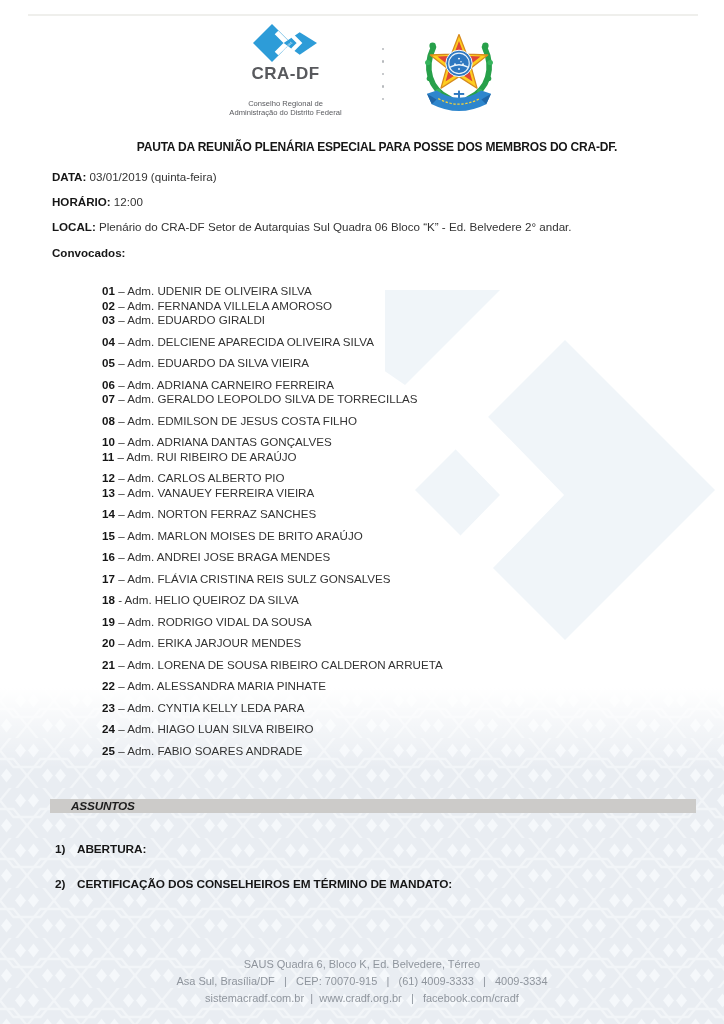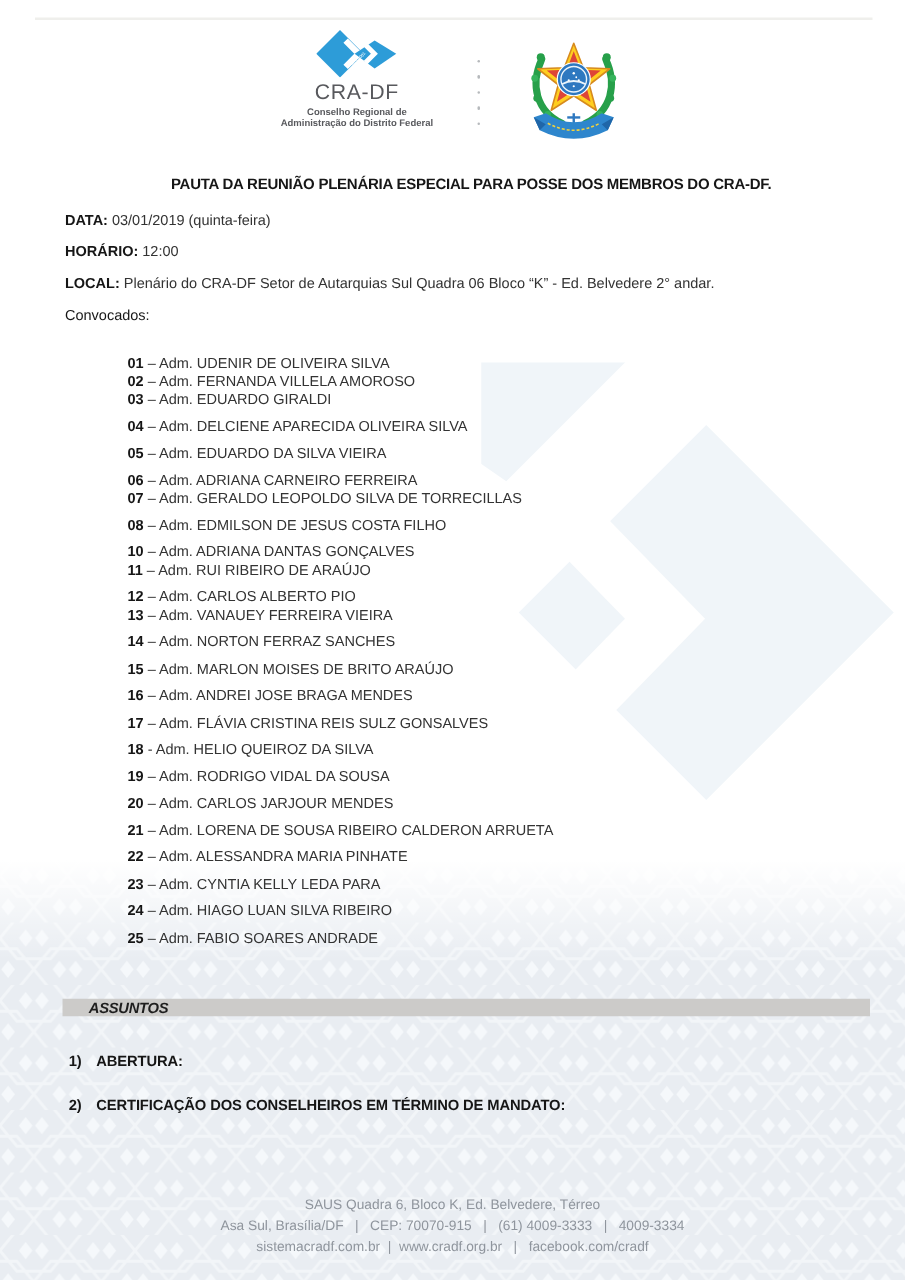--- a/index.html
+++ b/index.html
@@ -10,35 +10,35 @@
   
   .hex-pattern-layer{position:absolute;left:0;top:688px;width:724px;height:336px;z-index:0;}
   .pattern-fade{position:absolute;left:0;top:688px;width:724px;height:80px;z-index:1;
     background:linear-gradient(#ffffff,rgba(255,255,255,0));}
   .watermark-layer{position:absolute;left:385px;top:290px;width:339px;height:370px;z-index:0;}
   .top-rule{position:absolute;left:28px;top:14px;width:670px;height:2px;background:#efefec;z-index:2;}
   
   .header{position:absolute;left:0;top:24px;width:724px;height:92px;z-index:2;}
   .logo-block{position:absolute;left:198px;top:0;width:175px;text-align:center;}
   .logo-symbol{display:block;margin:0 auto;}
-  .logo-acronym{font-size:17px;font-weight:normal;color:#58595d;letter-spacing:.5px;margin-top:2px;}
-  .logo-org{font-size:7.6px;color:#595a5e;line-height:8.6px;margin-top:2px;font-weight:bold;}
+  .logo-acronym{font-size:17px;font-weight:bold;color:#58595d;letter-spacing:.5px;margin-top:2px;}
+  .logo-org{font-size:7.6px;color:#595a5e;line-height:8.6px;margin-top:16px;}
   .dots-sep{position:absolute;left:381px;top:24px;width:4px;height:52px;display:flex;
     flex-direction:column;justify-content:space-between;align-items:center;}
   .dots-sep i{width:2.4px;height:2.4px;border-radius:50%;background:#b6b9bc;}
   .coat{position:absolute;left:419px;top:1px;}
   
   .doc-title{position:absolute;left:57px;top:140px;width:640px;text-align:center;z-index:2;
     font-size:12px;font-weight:bold;color:#161616;letter-spacing:-0.2px;}
   .meta-fields{position:absolute;left:52px;top:170px;width:640px;z-index:2;}
   .field{margin:0;height:25px;font-size:11.6px;}
   .field-label{font-weight:bold;color:#161616;}
   .field-value{color:#333;}
   .convocados-label{position:absolute;left:52px;top:246px;z-index:2;
-    font-size:11.6px;font-weight:normal;color:#161616;}
+    font-size:11.6px;font-weight:bold;color:#161616;}
   .conv-list{position:absolute;left:58px;top:284px;width:620px;z-index:2;}
   .conv-group{margin:0 0 7px 0;}
   .conv-item{margin:0;font-size:11.6px;line-height:14.5px;color:#333;white-space:pre;}
   .conv-num{font-weight:bold;color:#161616;margin-left:44px;}
   
   .assuntos-bar{position:absolute;left:50px;top:799px;width:646px;height:14px;z-index:2;
     background:#cccbc9;display:flex;align-items:center;}
   .assuntos-text{font-size:11.8px;font-weight:bold;font-style:italic;color:#1e1e1e;
     padding-left:21px;letter-spacing:-0.2px;}
   .agenda{position:absolute;left:55px;top:842px;width:640px;z-index:2;}
@@ -196,21 +196,21 @@
       <div class="conv-group">
         <p class="conv-item"><span class="conv-num">17</span> – <span class="conv-name">Adm. FLÁVIA CRISTINA REIS SULZ GONSALVES</span></p>
       </div>
       <div class="conv-group">
         <p class="conv-item"><span class="conv-num">18</span> - <span class="conv-name">Adm. HELIO QUEIROZ DA SILVA</span></p>
       </div>
       <div class="conv-group">
         <p class="conv-item"><span class="conv-num">19</span> – <span class="conv-name">Adm. RODRIGO VIDAL DA SOUSA</span></p>
       </div>
       <div class="conv-group">
-        <p class="conv-item"><span class="conv-num">20</span> – <span class="conv-name">Adm. CARLOS JARJOUR MENDES</span></p>
+        <p class="conv-item"><span class="conv-num">20</span> – <span class="conv-name">Adm. ERIKA JARJOUR MENDES</span></p>
       </div>
       <div class="conv-group">
         <p class="conv-item"><span class="conv-num">21</span> – <span class="conv-name">Adm. LORENA DE SOUSA RIBEIRO CALDERON ARRUETA</span></p>
       </div>
       <div class="conv-group">
         <p class="conv-item"><span class="conv-num">22</span> – <span class="conv-name">Adm. ALESSANDRA MARIA PINHATE</span></p>
       </div>
       <div class="conv-group">
         <p class="conv-item"><span class="conv-num">23</span> – <span class="conv-name">Adm. CYNTIA KELLY LEDA PARA</span></p>
       </div>

